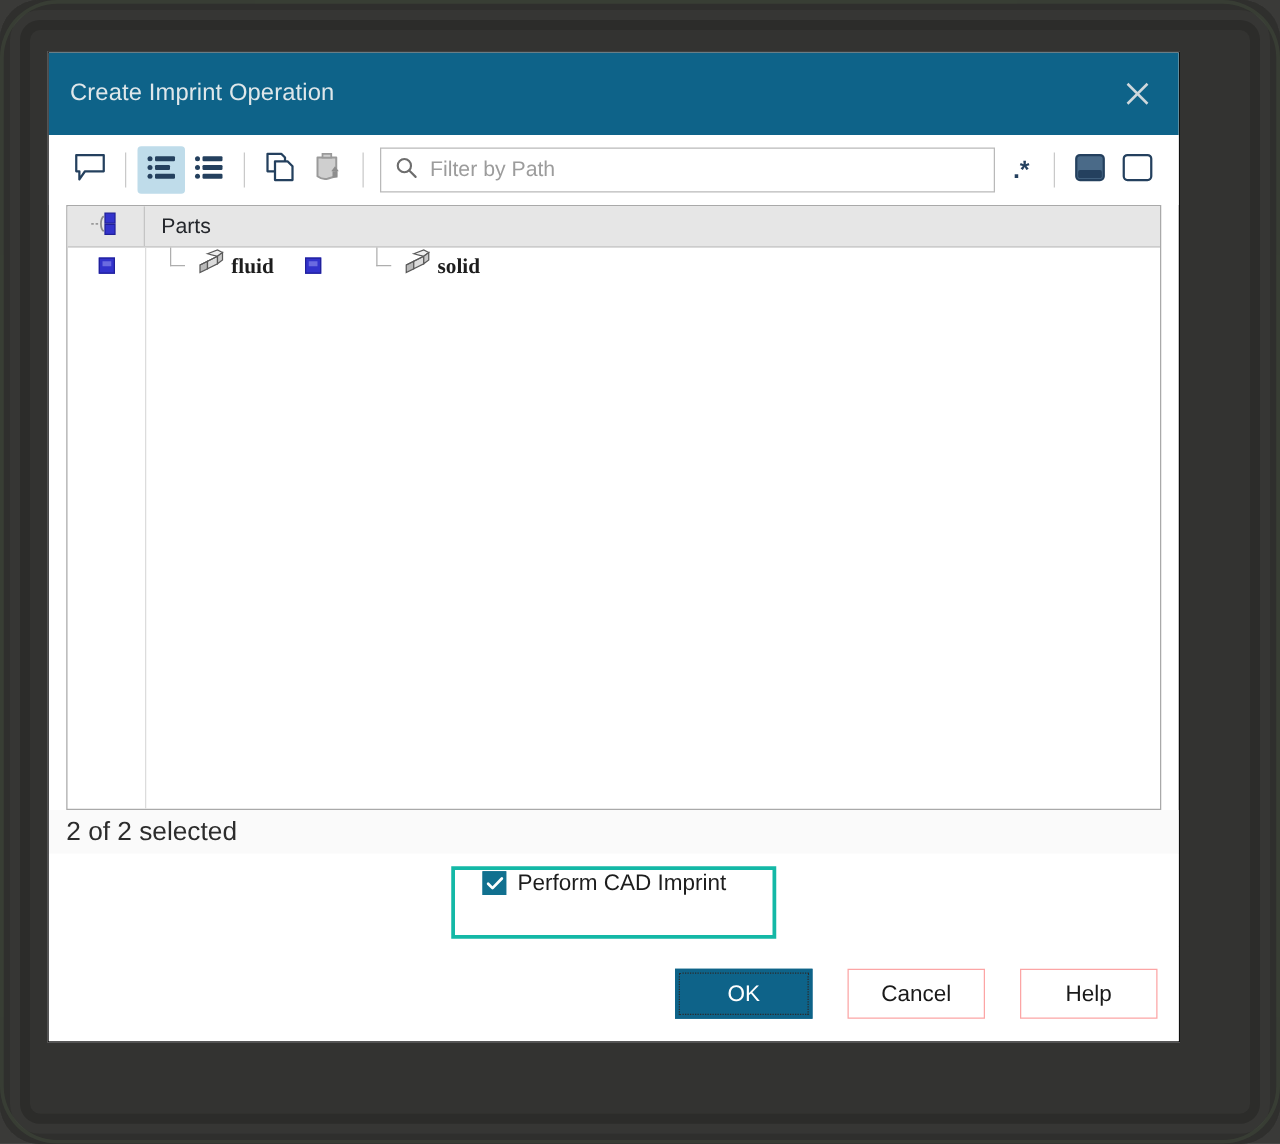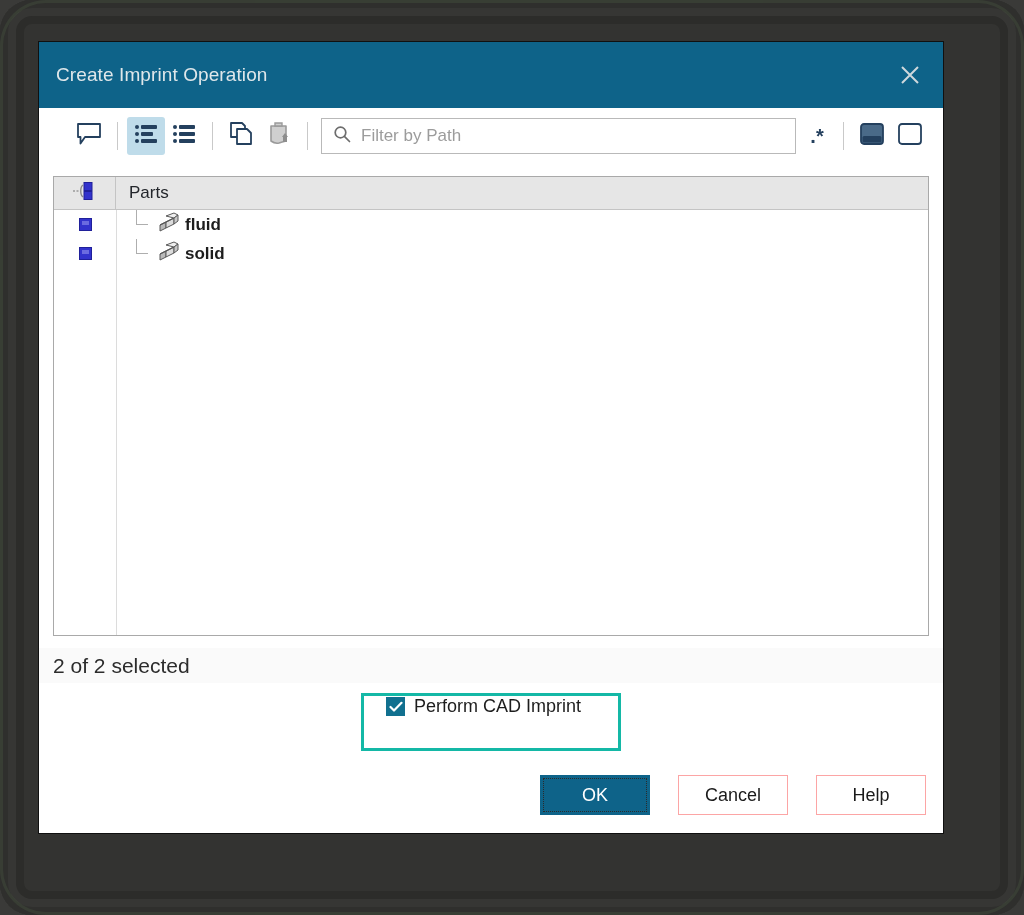--- a/index.html
+++ b/index.html
@@ -75,21 +75,21 @@
     cursor: pointer;
   }
   .close-btn svg { display: block; }
 
   
   .toolbar {
     height: 56px;
     flex: none;
     display: flex;
     align-items: center;
-    padding: 0 14px 0 31px;
+    padding: 0 14px 0 14px;
     background: #ffffff;
     box-sizing: border-box;
   }
   .tb-btn {
     width: 38px; height: 38px;
     display: flex;
     align-items: center;
     justify-content: center;
     border-radius: 3px;
     cursor: pointer;
@@ -139,21 +139,21 @@
     font-size: 20px;
     color: #24405e;
     font-weight: 700;
     letter-spacing: 0px;
     line-height: 1;
     font-family: "Liberation Sans", sans-serif;
   }
 
   
   .tree-panel {
-    margin: 12px 14px;
+    margin: 0 14px;
     border: 1px solid #a9a9a9;
     background: #fff;
     flex: 1 1 auto;
     display: flex;
     flex-direction: column;
     min-height: 0;
     overflow: hidden;
   }
   .tree-head {
     height: 32px;
@@ -175,23 +175,24 @@
     flex: none;
   }
   .tree-head .col-label {
     font-size: 17px;
     color: #23262b;
     padding-left: 13px;
   }
   .tree-body {
     flex: 1 1 auto;
     display: flex;
-    flex-direction: column;
+    flex-direction: row;
     min-height: 0;
     position: relative;
+    font-family: Liberation Serif, serif;
   }
   .tree-body .check-col-rule {
     position: absolute;
     left: 62px; top: 0; bottom: 0;
     width: 1px;
     background: #dcdcdc;
   }
   .tree-row {
     height: 29px;
     display: flex;

